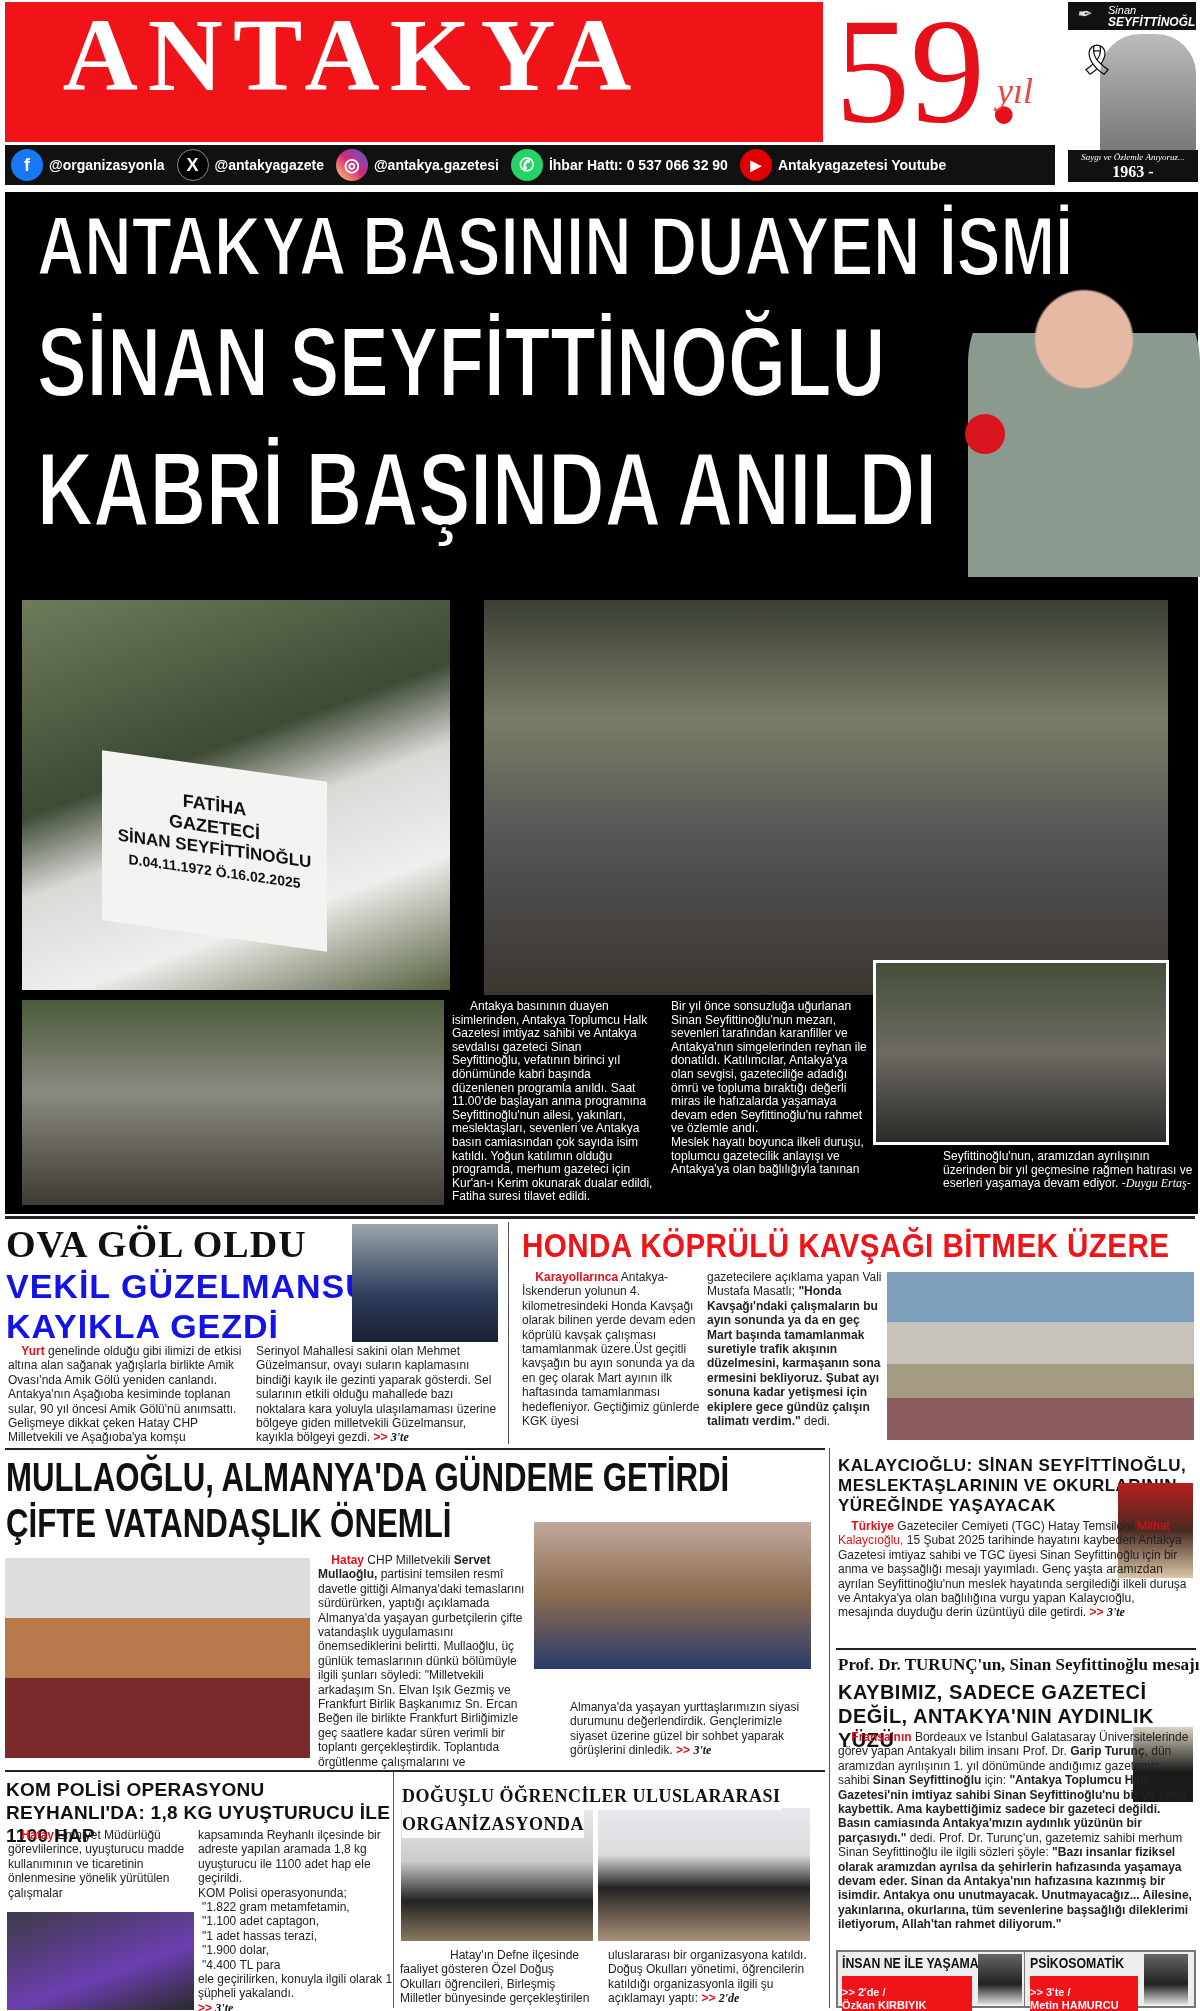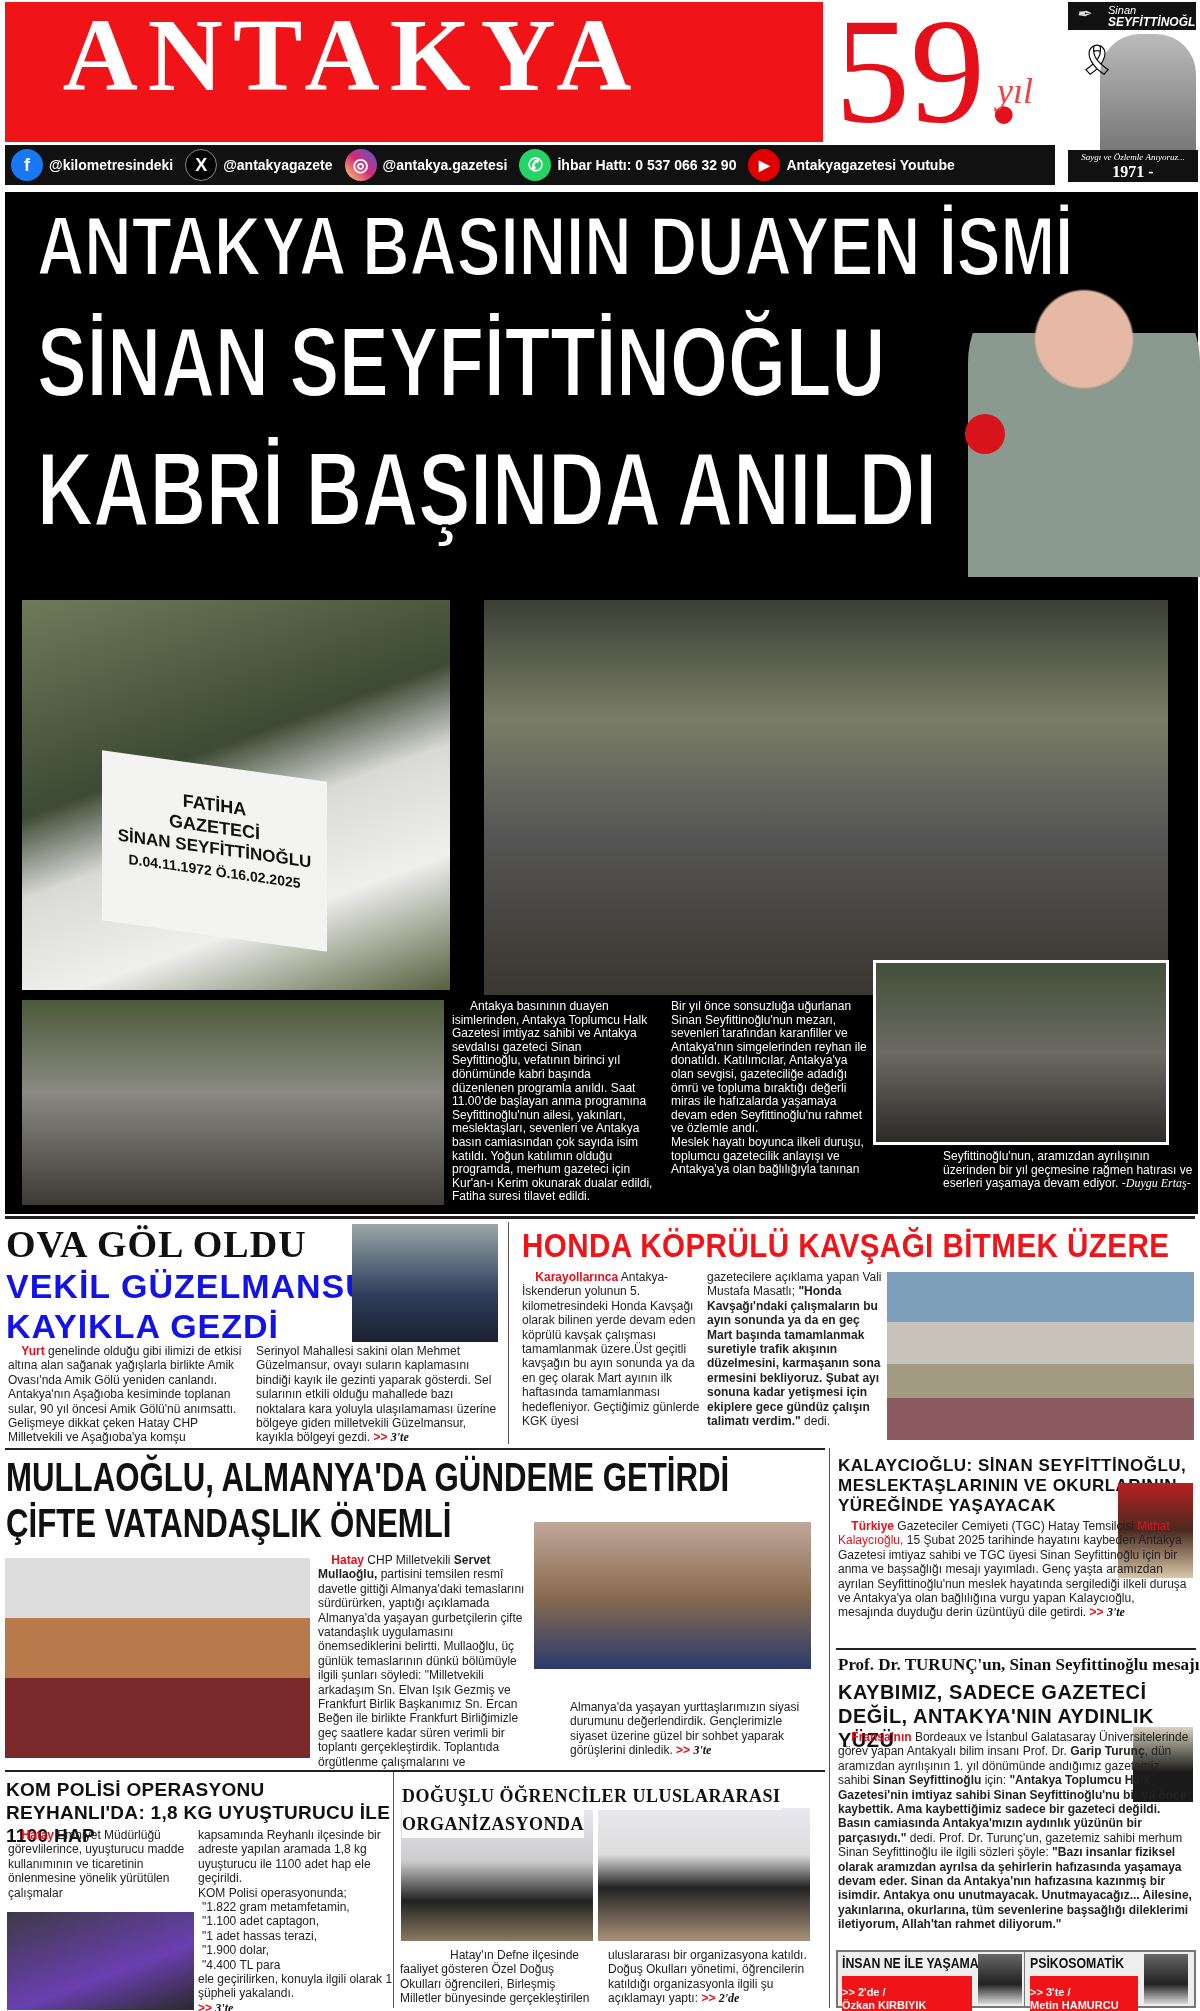--- a/index.html
+++ b/index.html
@@ -95,28 +95,28 @@
 <div id="memo" class="abs">
   <div class="tag">
     <span class="feather">✒</span>
     <span>Sinan</span><br>
     <b>SEYFİTTİNOĞLU</b>
   </div>
   <div class="photo"></div>
   <div class="ribbon">🎗</div>
   <div class="cap">
     <span>Saygı ve Özlemle Anıyoruz...</span>
-    <b>1971 -</b>
+    <b>1963 -</b>
   </div>
 </div>
 
 <div id="social" class="abs">
   <div class="soc">
     <span class="ic" style="background:#1877f2">f</span>
-    <span>@kilometresindeki</span>
+    <span>@organizasyonla</span>
   </div>
   <div class="soc">
     <span class="ic" style="background:#000;border:1px solid #888">X</span>
     <span>@antakyagazete</span>
   </div>
   <div class="soc">
     <span class="ic" style="background:linear-gradient(45deg,#feda75,#d62976,#4f5bd5)">◎</span>
     <span>@antakya.gazetesi</span>
   </div>
   <div class="soc">
@@ -169,21 +169,21 @@
   &nbsp;&nbsp;&nbsp;&nbsp;<span class="red">Yurt</span><span> genelinde olduğu gibi ilimizi de etkisi altına alan sağanak yağışlarla birlikte Amik Ovası'nda Amik Gölü yeniden canlandı. Antakya'nın Aşağıoba kesiminde toplanan sular, 90 yıl öncesi Amik Gölü'nü anımsattı. Gelişmeye dikkat çeken Hatay CHP Milletvekili ve Aşağıoba'ya komşu</span>
 </div>
 <div class="body" style="left:256px;top:1344px;width:245px">
   <span>Serinyol Mahallesi sakini olan Mehmet Güzelmansur, ovayı suların kaplamasını bindiği kayık ile gezinti yaparak gösterdi. Sel sularının etkili olduğu mahallede bazı noktalara kara yoluyla ulaşılamaması üzerine bölgeye giden milletvekili Güzelmansur, kayıkla bölgeyi gezdi.</span>
   <span class="more"><span>&gt;&gt;</span> <i>3'te</i></span>
 </div>
 <div class="vrule" style="left:508px;top:1222px;height:222px"></div>
 
 <div id="honda-t" class="abs">HONDA KÖPRÜLÜ KAVŞAĞI BİTMEK ÜZERE</div>
 <div class="body" style="left:522px;top:1270px;width:180px">
-  &nbsp;&nbsp;&nbsp;&nbsp;<span class="red">Karayollarınca</span><span> Antakya-İskenderun yolunun 5. kilometresindeki Honda Kavşağı olarak bilinen yerde devam eden köprülü kavşak çalışması tamamlanmak üzere.Üst geçitli kavşağın bu ayın sonunda ya da en geç olarak Mart ayının ilk haftasında tamamlanması hedefleniyor. Geçtiğimiz günlerde KGK üyesi</span>
+  &nbsp;&nbsp;&nbsp;&nbsp;<span class="red">Karayollarınca</span><span> Antakya-İskenderun yolunun 4. kilometresindeki Honda Kavşağı olarak bilinen yerde devam eden köprülü kavşak çalışması tamamlanmak üzere.Üst geçitli kavşağın bu ayın sonunda ya da en geç olarak Mart ayının ilk haftasında tamamlanması hedefleniyor. Geçtiğimiz günlerde KGK üyesi</span>
 </div>
 <div class="body" style="left:707px;top:1270px;width:178px">
   <span>gazetecilere açıklama yapan Vali Mustafa Masatlı; </span><b>"Honda Kavşağı'ndaki çalışmaların bu ayın sonunda ya da en geç Mart başında tamamlanmak suretiyle trafik akışının düzelmesini, karmaşanın sona ermesini bekliyoruz. Şubat ayı sonuna kadar yetişmesi için ekiplere gece gündüz çalışın talimatı verdim."</b><span> dedi.</span>
 </div>
 <div id="honda-img" class="abs"></div>
 
 <div class="rule" style="left:5px;top:1448px;width:820px;height:2px"></div>
 <div id="mul1" class="abs">MULLAOĞLU, ALMANYA'DA GÜNDEME GETİRDİ</div>
 <div id="mul2" class="abs">ÇİFTE VATANDAŞLIK ÖNEMLİ</div>
 <div id="mul-img1" class="abs"></div>

